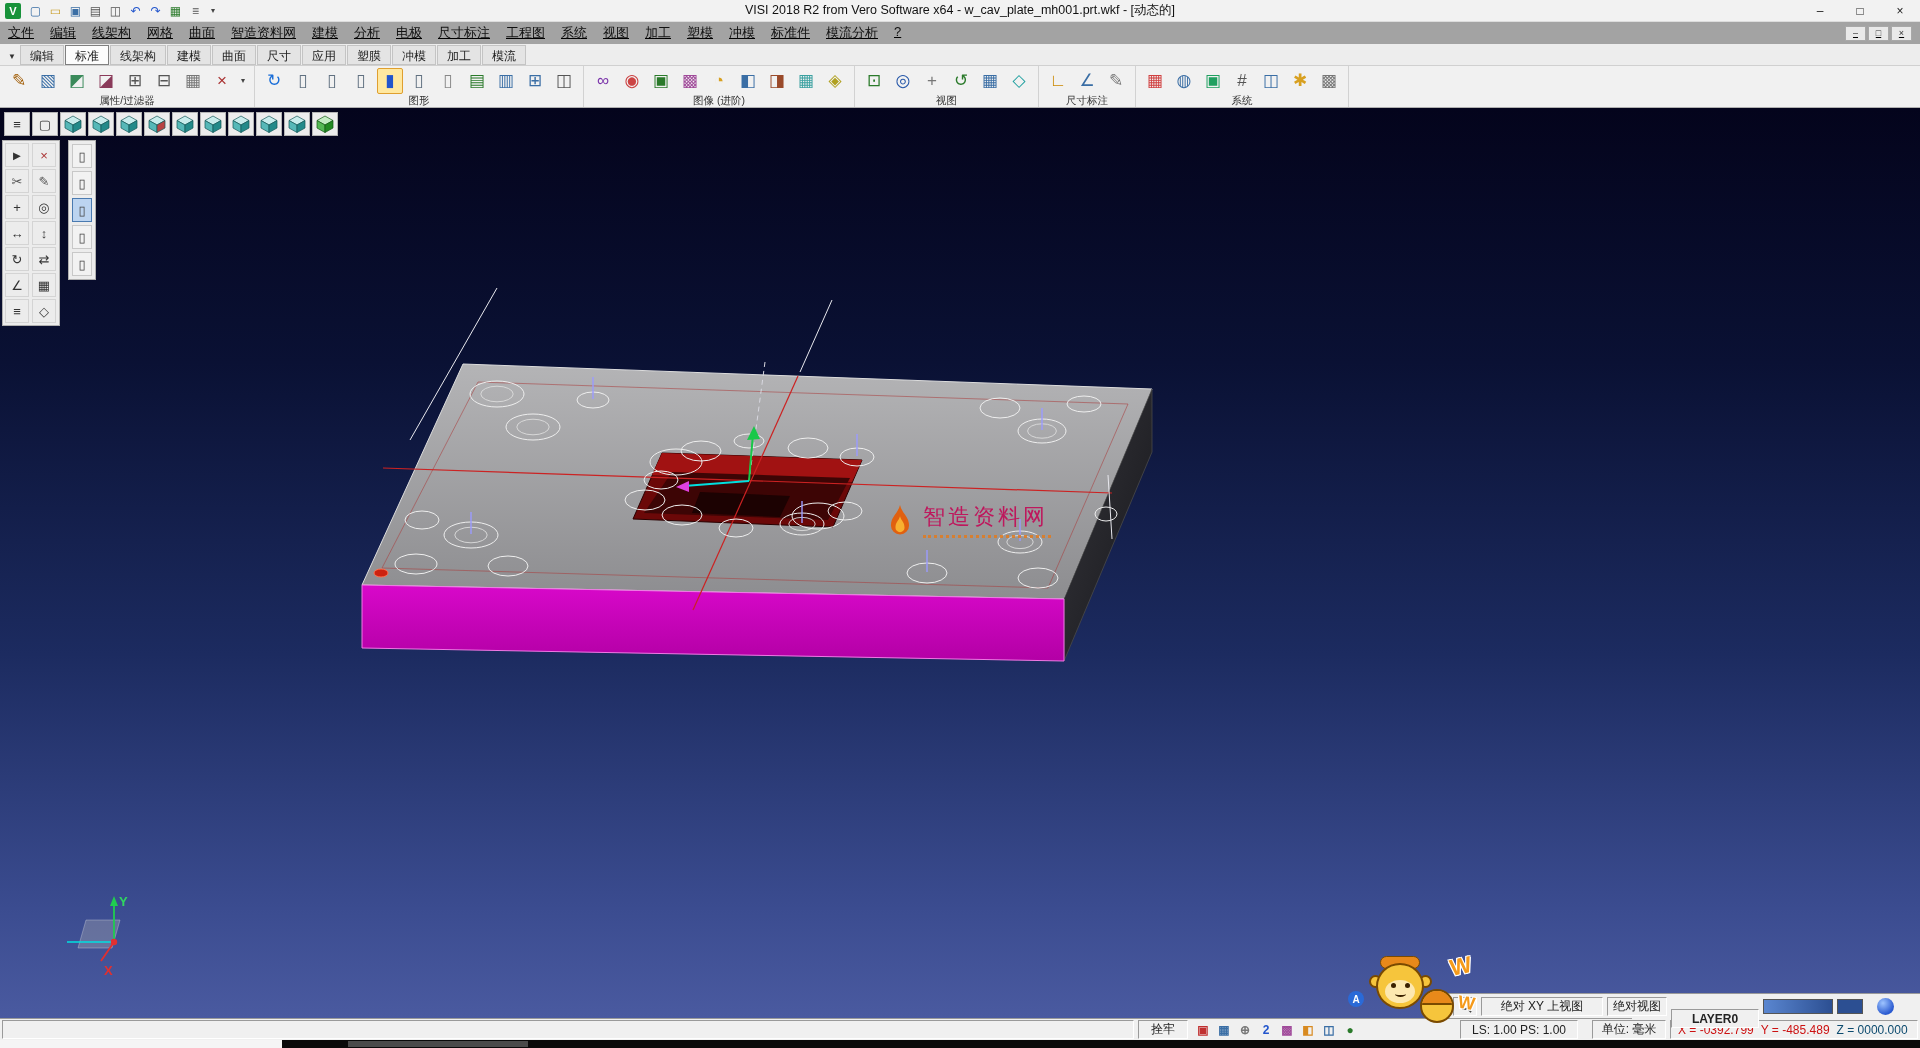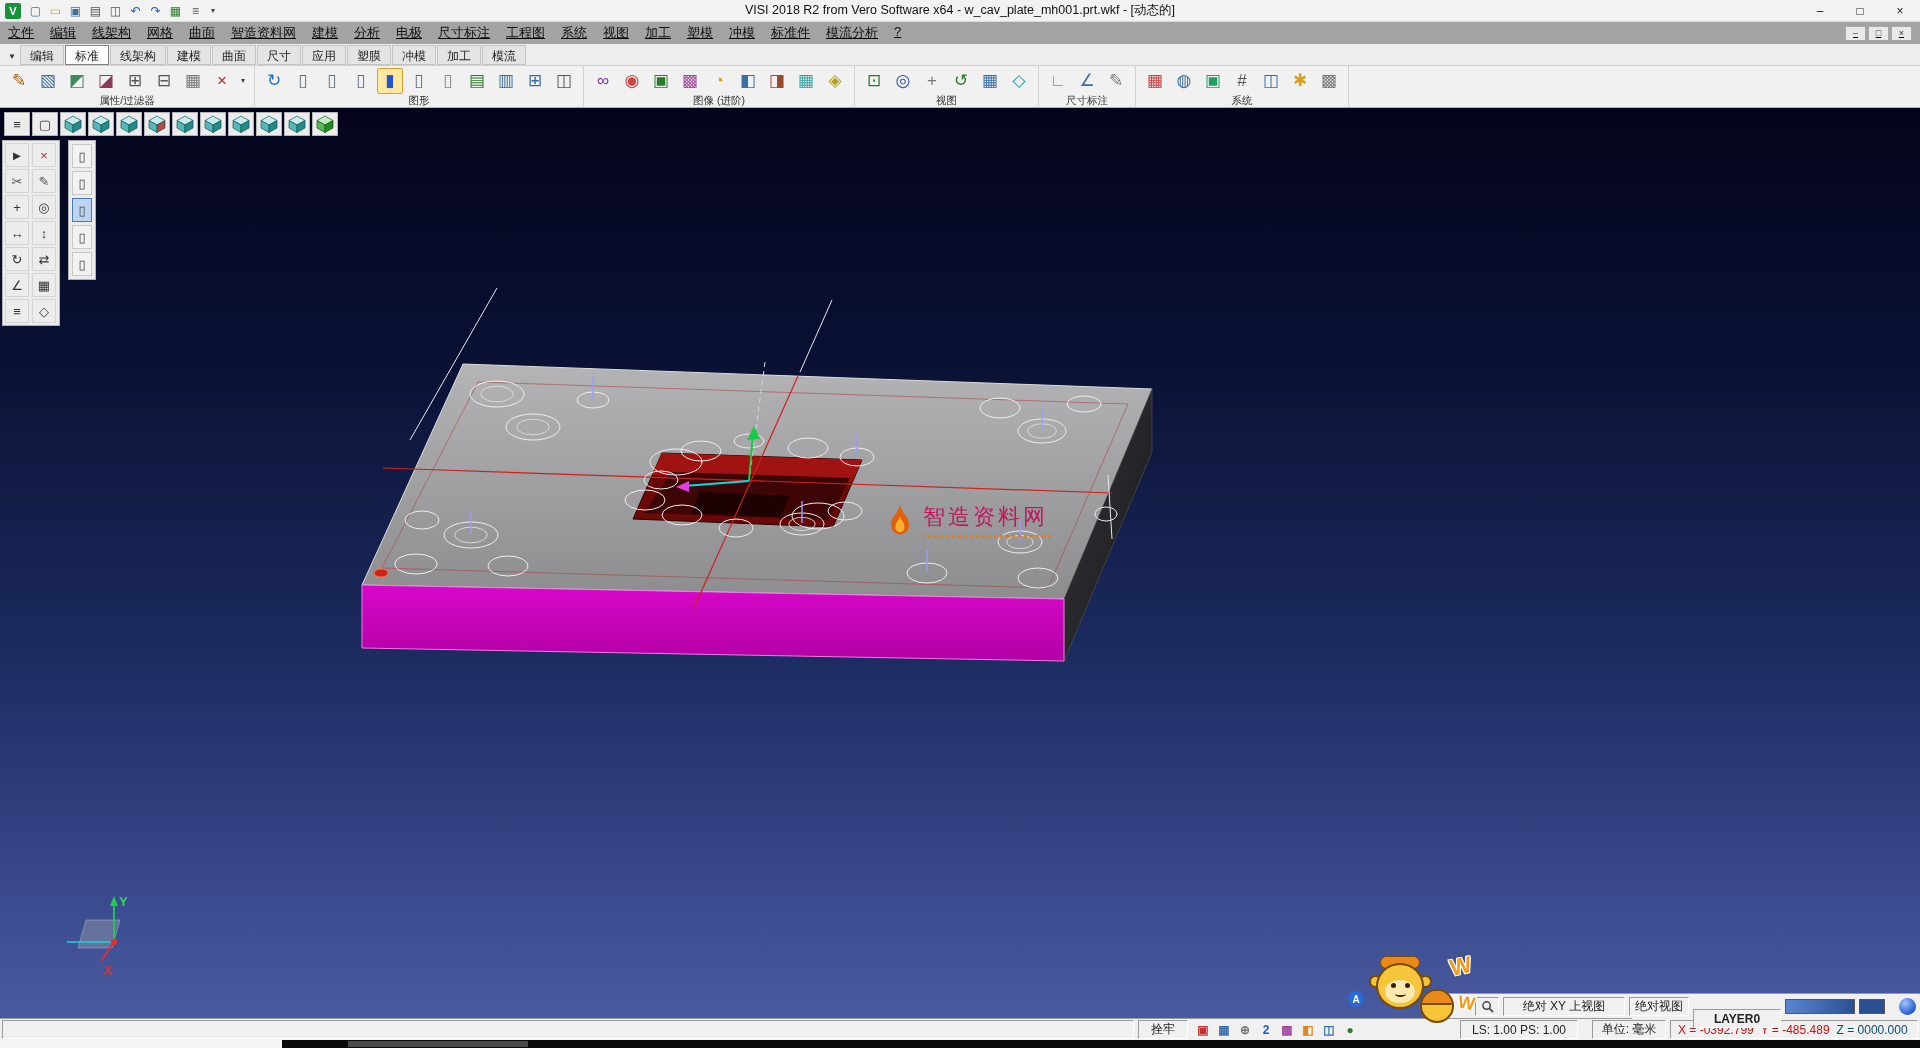--- a/index.html
+++ b/index.html
@@ -52,21 +52,21 @@
   .panelB { position:absolute; top:140px; left:68px; width:28px; z-index:6; background:#ececec; border:1px solid #b0b0b0; display:flex; flex-direction:column; gap:3px; padding:3px 2px; }
   .pb-icon { width:20px; height:24px; margin:0 auto; font-size:13px; display:flex; align-items:center; justify-content:center; color:#444; border:1px solid #c8c8c8; background:#f2f2f2; }
   .pb-icon.active { background:#bcd4f0; border-color:#4a7ab0; }
 
   
   .watermark { position:absolute; left:886px; top:505px; z-index:4; display:flex; align-items:flex-start; gap:9px; }
   .wm-title { font-size:22px; font-weight:normal; color:#be185d; letter-spacing:3px; line-height:24px; }
   .wm-sub { margin-top:4px; width:128px; height:5px; border-bottom:3px dotted rgba(224,122,30,0.85); }
 
   
-  .status-upper { position:absolute; left:1448px; top:993px; width:472px; height:25px; background:#f0f0f0; border-top:1px solid #9a9a9a; border-left:1px solid #9a9a9a; display:flex; align-items:center; gap:4px; padding:0 4px; z-index:20; font-size:12px;justify-content:flex-end; }
+  .status-upper { position:absolute; left:1448px; top:993px; width:472px; height:25px; background:#f0f0f0; border-top:1px solid #9a9a9a; border-left:1px solid #9a9a9a; display:flex; align-items:center; gap:4px; padding:0 4px; z-index:20; font-size:12px; }
   .seg { border:1px solid; border-color:#9a9a9a #ffffff #ffffff #9a9a9a; height:19px; display:flex; align-items:center; justify-content:center; padding:0 7px; background:#f0f0f0; color:#222; white-space:nowrap; }
   .seg.bold { font-weight:bold;margin-top:25px; }
   .chip-blue1 { width:70px; height:15px; background:linear-gradient(90deg,#5a86d0,#2c4f92); border:1px solid #555; }
   .chip-blue2 { width:26px; height:15px; background:#2c4f92; border:1px solid #555; }
   .sphere-icon { width:17px; height:17px; border-radius:50%; background:radial-gradient(circle at 35% 30%,#9ec4ff,#2a5ad0 70%); margin-left:10px; flex:0 0 auto; }
 
   
   .statusbar { position:absolute; left:0; top:1018px; width:1632px; height:22px; background:#f0f0f0; border-top:1px solid #9a9a9a; font-size:12px; z-index:15; }
   .sb-abs { position:absolute; top:1px; }
   .sb-empty { left:2px; width:1132px; }

